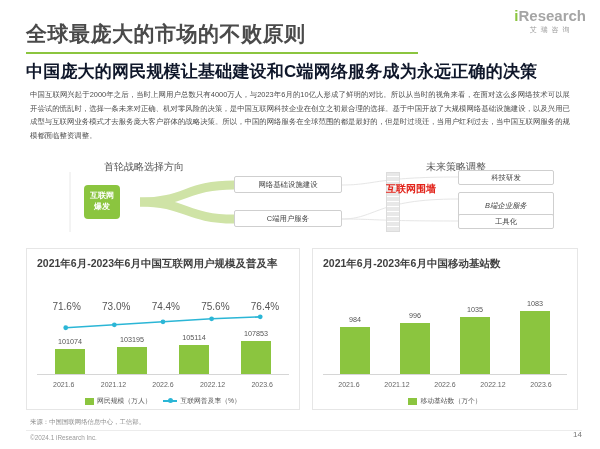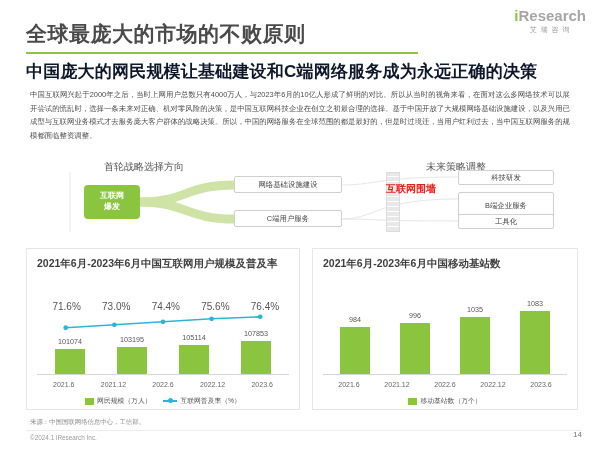--- a/index.html
+++ b/index.html
@@ -57,28 +57,28 @@
   }
   .dl-1 { left:78px; top:2px; }
   .dl-2 { left:400px; top:2px; }
   .dl-red { color:#e2231a; font-weight:bold;margin-top:8px; }
   .node {
     position:absolute; border:1px solid #cfcfcf; background:#fff;
     font-size:7.4px; color:#444; display:flex; align-items:center;
     justify-content:center; border-radius:2px;
   }
   .node-main {
-    left:58px; top:27px; width:56px; height:34px;
+    left:58px; top:27px; width:36px; height:34px;
     background:#8bc53f; color:#fff; border:none; border-radius:4px;
     flex-direction:column; line-height:1.35; font-size:8px; font-weight:bold;
   }
   .node-a { left:208px; top:18px; width:108px; height:17px; }
   .node-b { left:208px; top:52px; width:108px; height:17px; }
   .node-c { left:432px; top:12px; width:96px; height:15px; }
-  .node-d { left:432px; top:34px; width:96px; height:28px; }
+  .node-d { left:432px; top:34px; width:96px; height:28px;font-style:italic; }
   .node-e { left:432px; top:56px; width:96px; height:15px; }
   .diag-svg { position:absolute; left:0; top:0; width:552px; height:86px; }
   .wall {
     position:absolute; left:360px; top:14px; width:14px; height:60px;
     background:repeating-linear-gradient(0deg,#e8e8e8 0 4px,#fff 4px 5px);
     border:1px solid #dcdcdc;
   }
 
   
   .chart {

